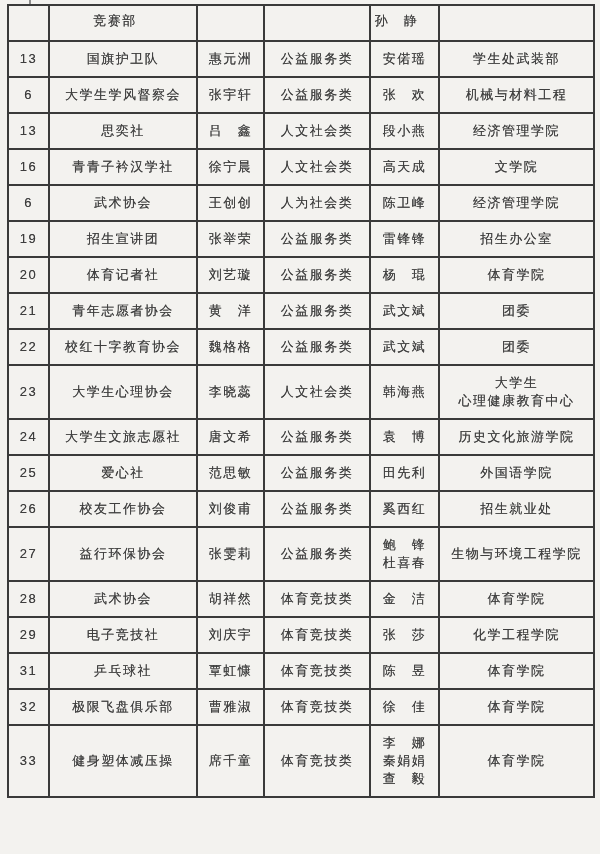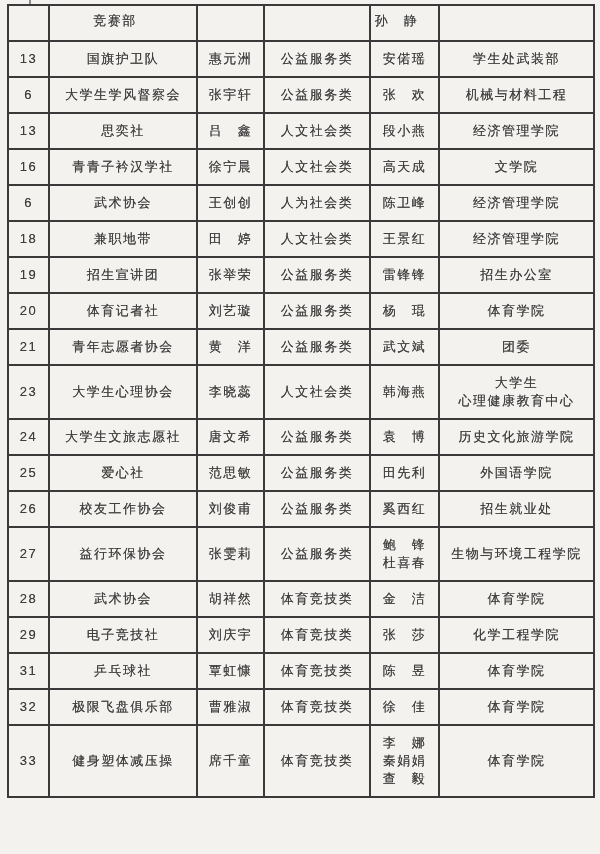--- a/index.html
+++ b/index.html
@@ -121,47 +121,47 @@
         </tr>
         <tr>
           <td class="cell-no">6</td>
           <td class="cell-org">武术协会</td>
           <td class="cell-person">王创创</td>
           <td class="cell-category">人为社会类</td>
           <td class="cell-advisor">陈卫峰</td>
           <td class="cell-dept">经济管理学院</td>
         </tr>
         <tr>
-          <td class="cell-no">18</td>
-          <td class="cell-org">兼职地带</td>
-          <td class="cell-person">田　婷</td>
-          <td class="cell-category">人文社会类</td>
-          <td class="cell-advisor">王景红</td>
-          <td class="cell-dept">经济管理学院</td>
-        </tr>
-        <tr>
           <td class="cell-no">19</td>
           <td class="cell-org">招生宣讲团</td>
           <td class="cell-person">张举荣</td>
           <td class="cell-category">公益服务类</td>
           <td class="cell-advisor">雷锋锋</td>
           <td class="cell-dept">招生办公室</td>
         </tr>
         <tr>
           <td class="cell-no">20</td>
           <td class="cell-org">体育记者社</td>
           <td class="cell-person">刘艺璇</td>
           <td class="cell-category">公益服务类</td>
           <td class="cell-advisor">杨　琨</td>
           <td class="cell-dept">体育学院</td>
         </tr>
         <tr>
           <td class="cell-no">21</td>
           <td class="cell-org">青年志愿者协会</td>
           <td class="cell-person">黄　洋</td>
+          <td class="cell-category">公益服务类</td>
+          <td class="cell-advisor">武文斌</td>
+          <td class="cell-dept">团委</td>
+        </tr>
+        <tr>
+          <td class="cell-no">22</td>
+          <td class="cell-org">校红十字教育协会</td>
+          <td class="cell-person">魏格格</td>
           <td class="cell-category">公益服务类</td>
           <td class="cell-advisor">武文斌</td>
           <td class="cell-dept">团委</td>
         </tr>
         <tr>
           <td class="cell-no">23</td>
           <td class="cell-org">大学生心理协会</td>
           <td class="cell-person">李晓蕊</td>
           <td class="cell-category">人文社会类</td>
           <td class="cell-advisor">韩海燕</td>

